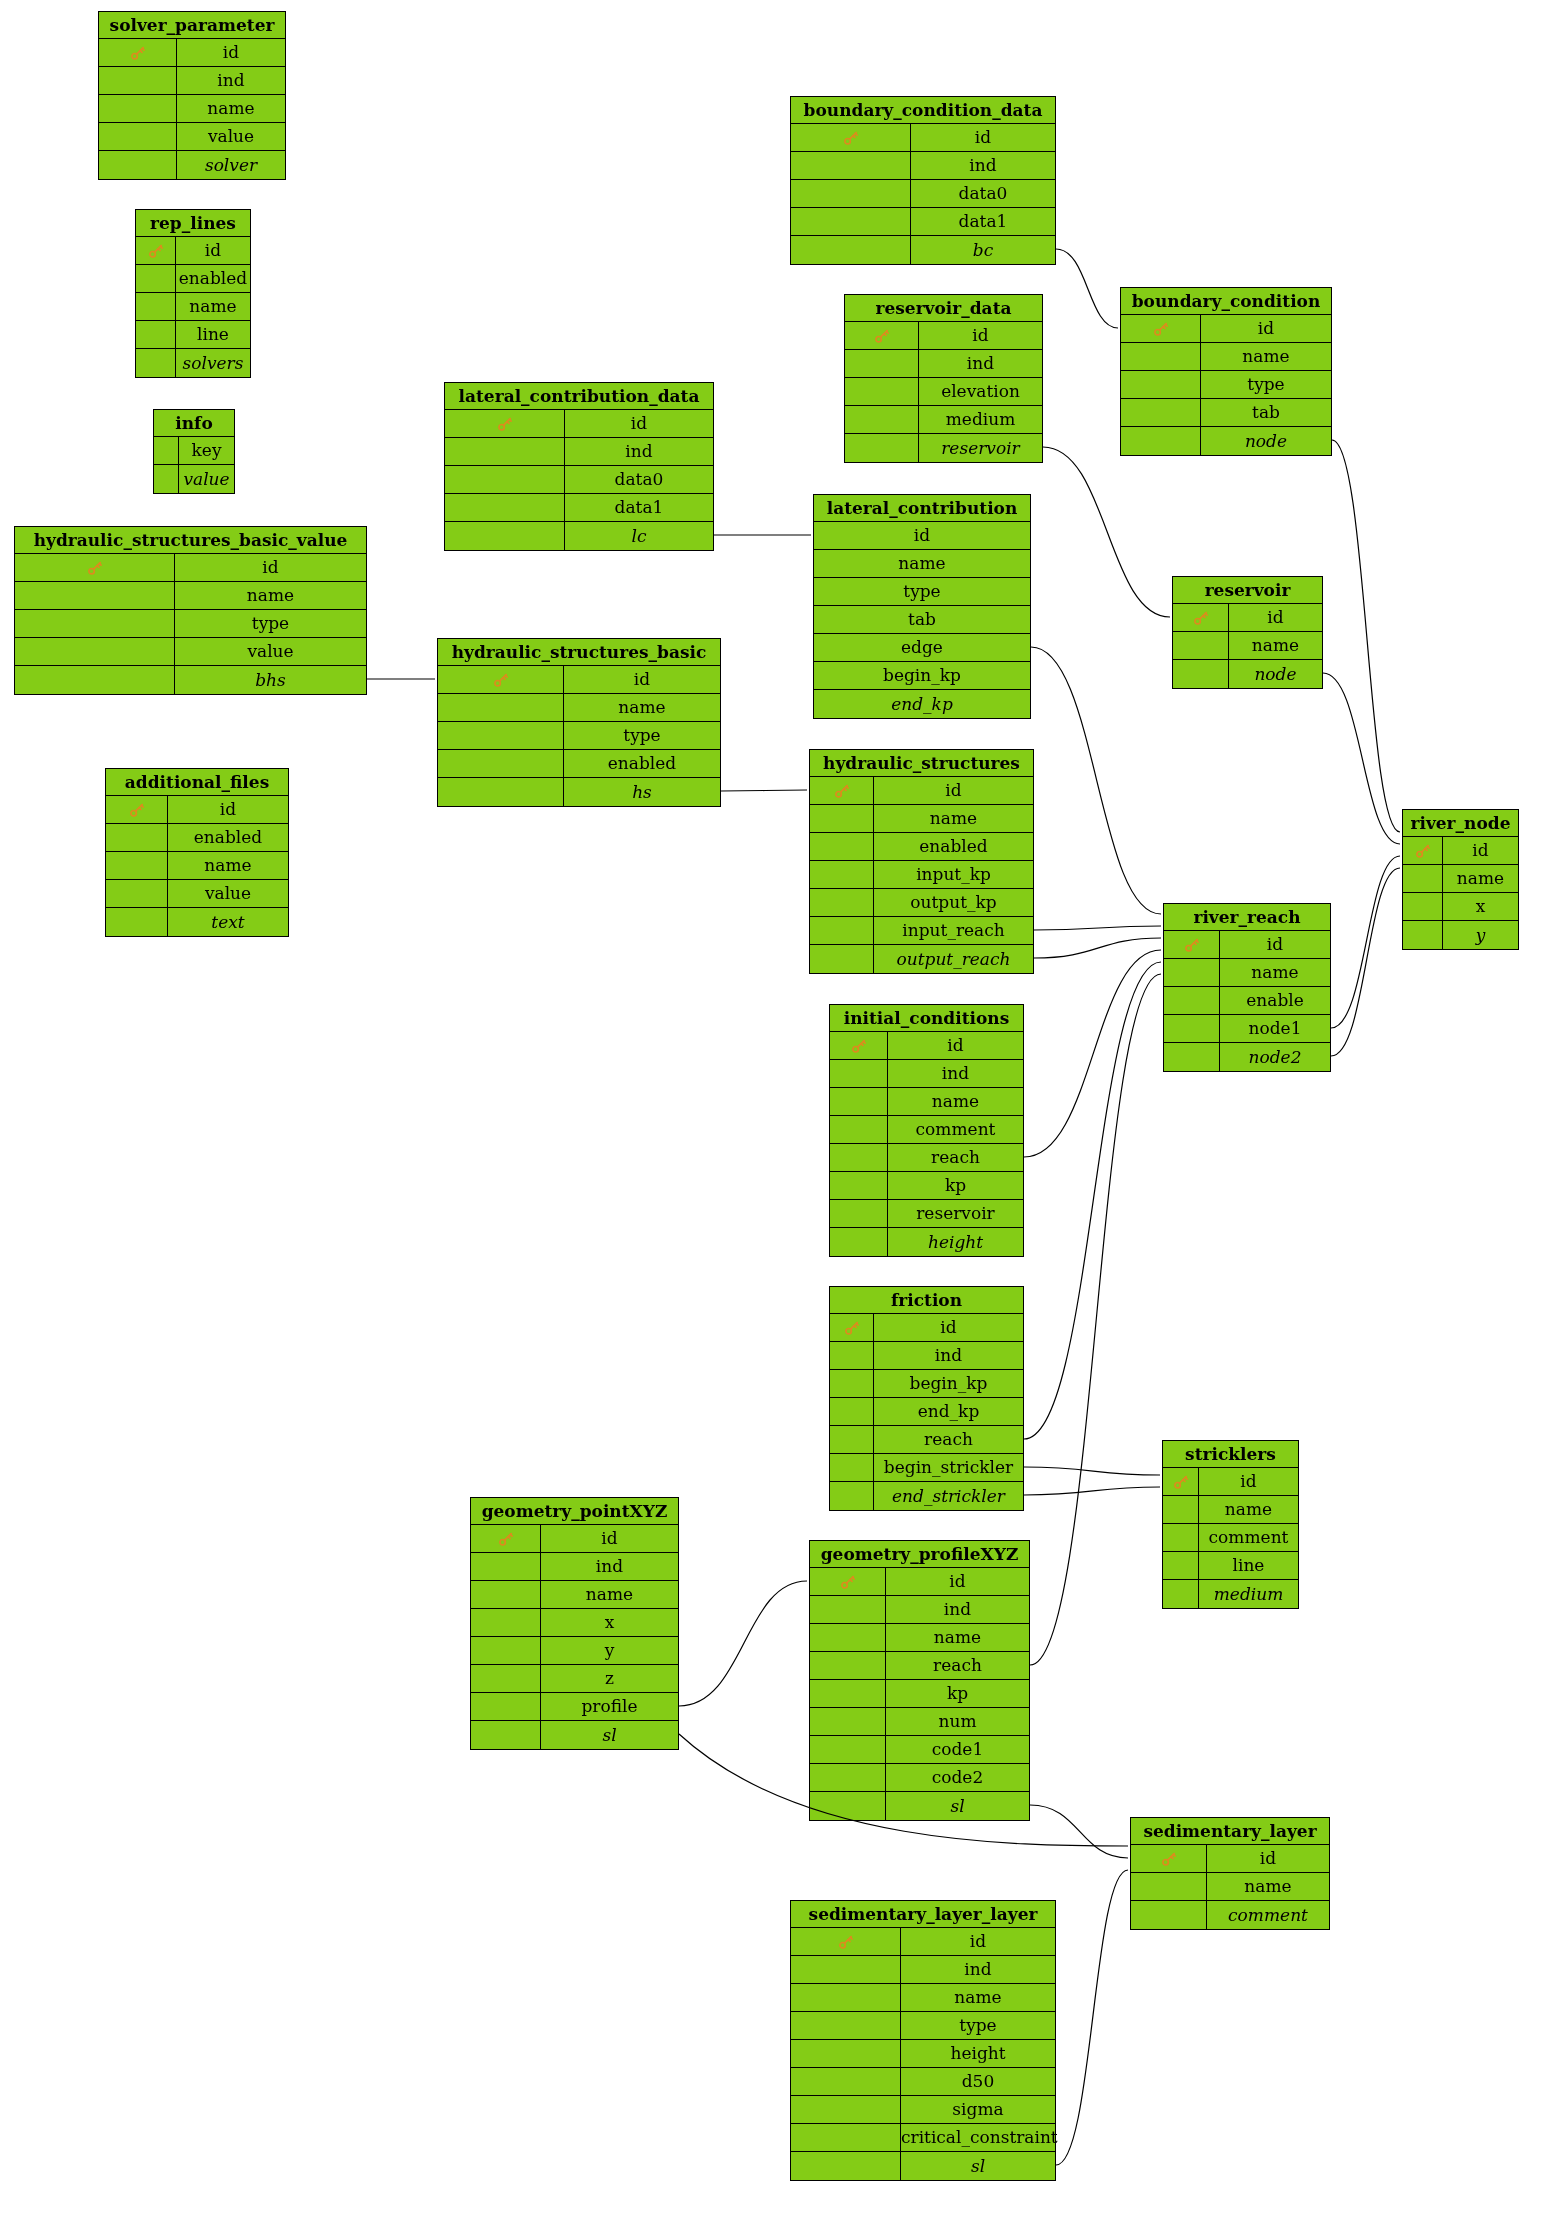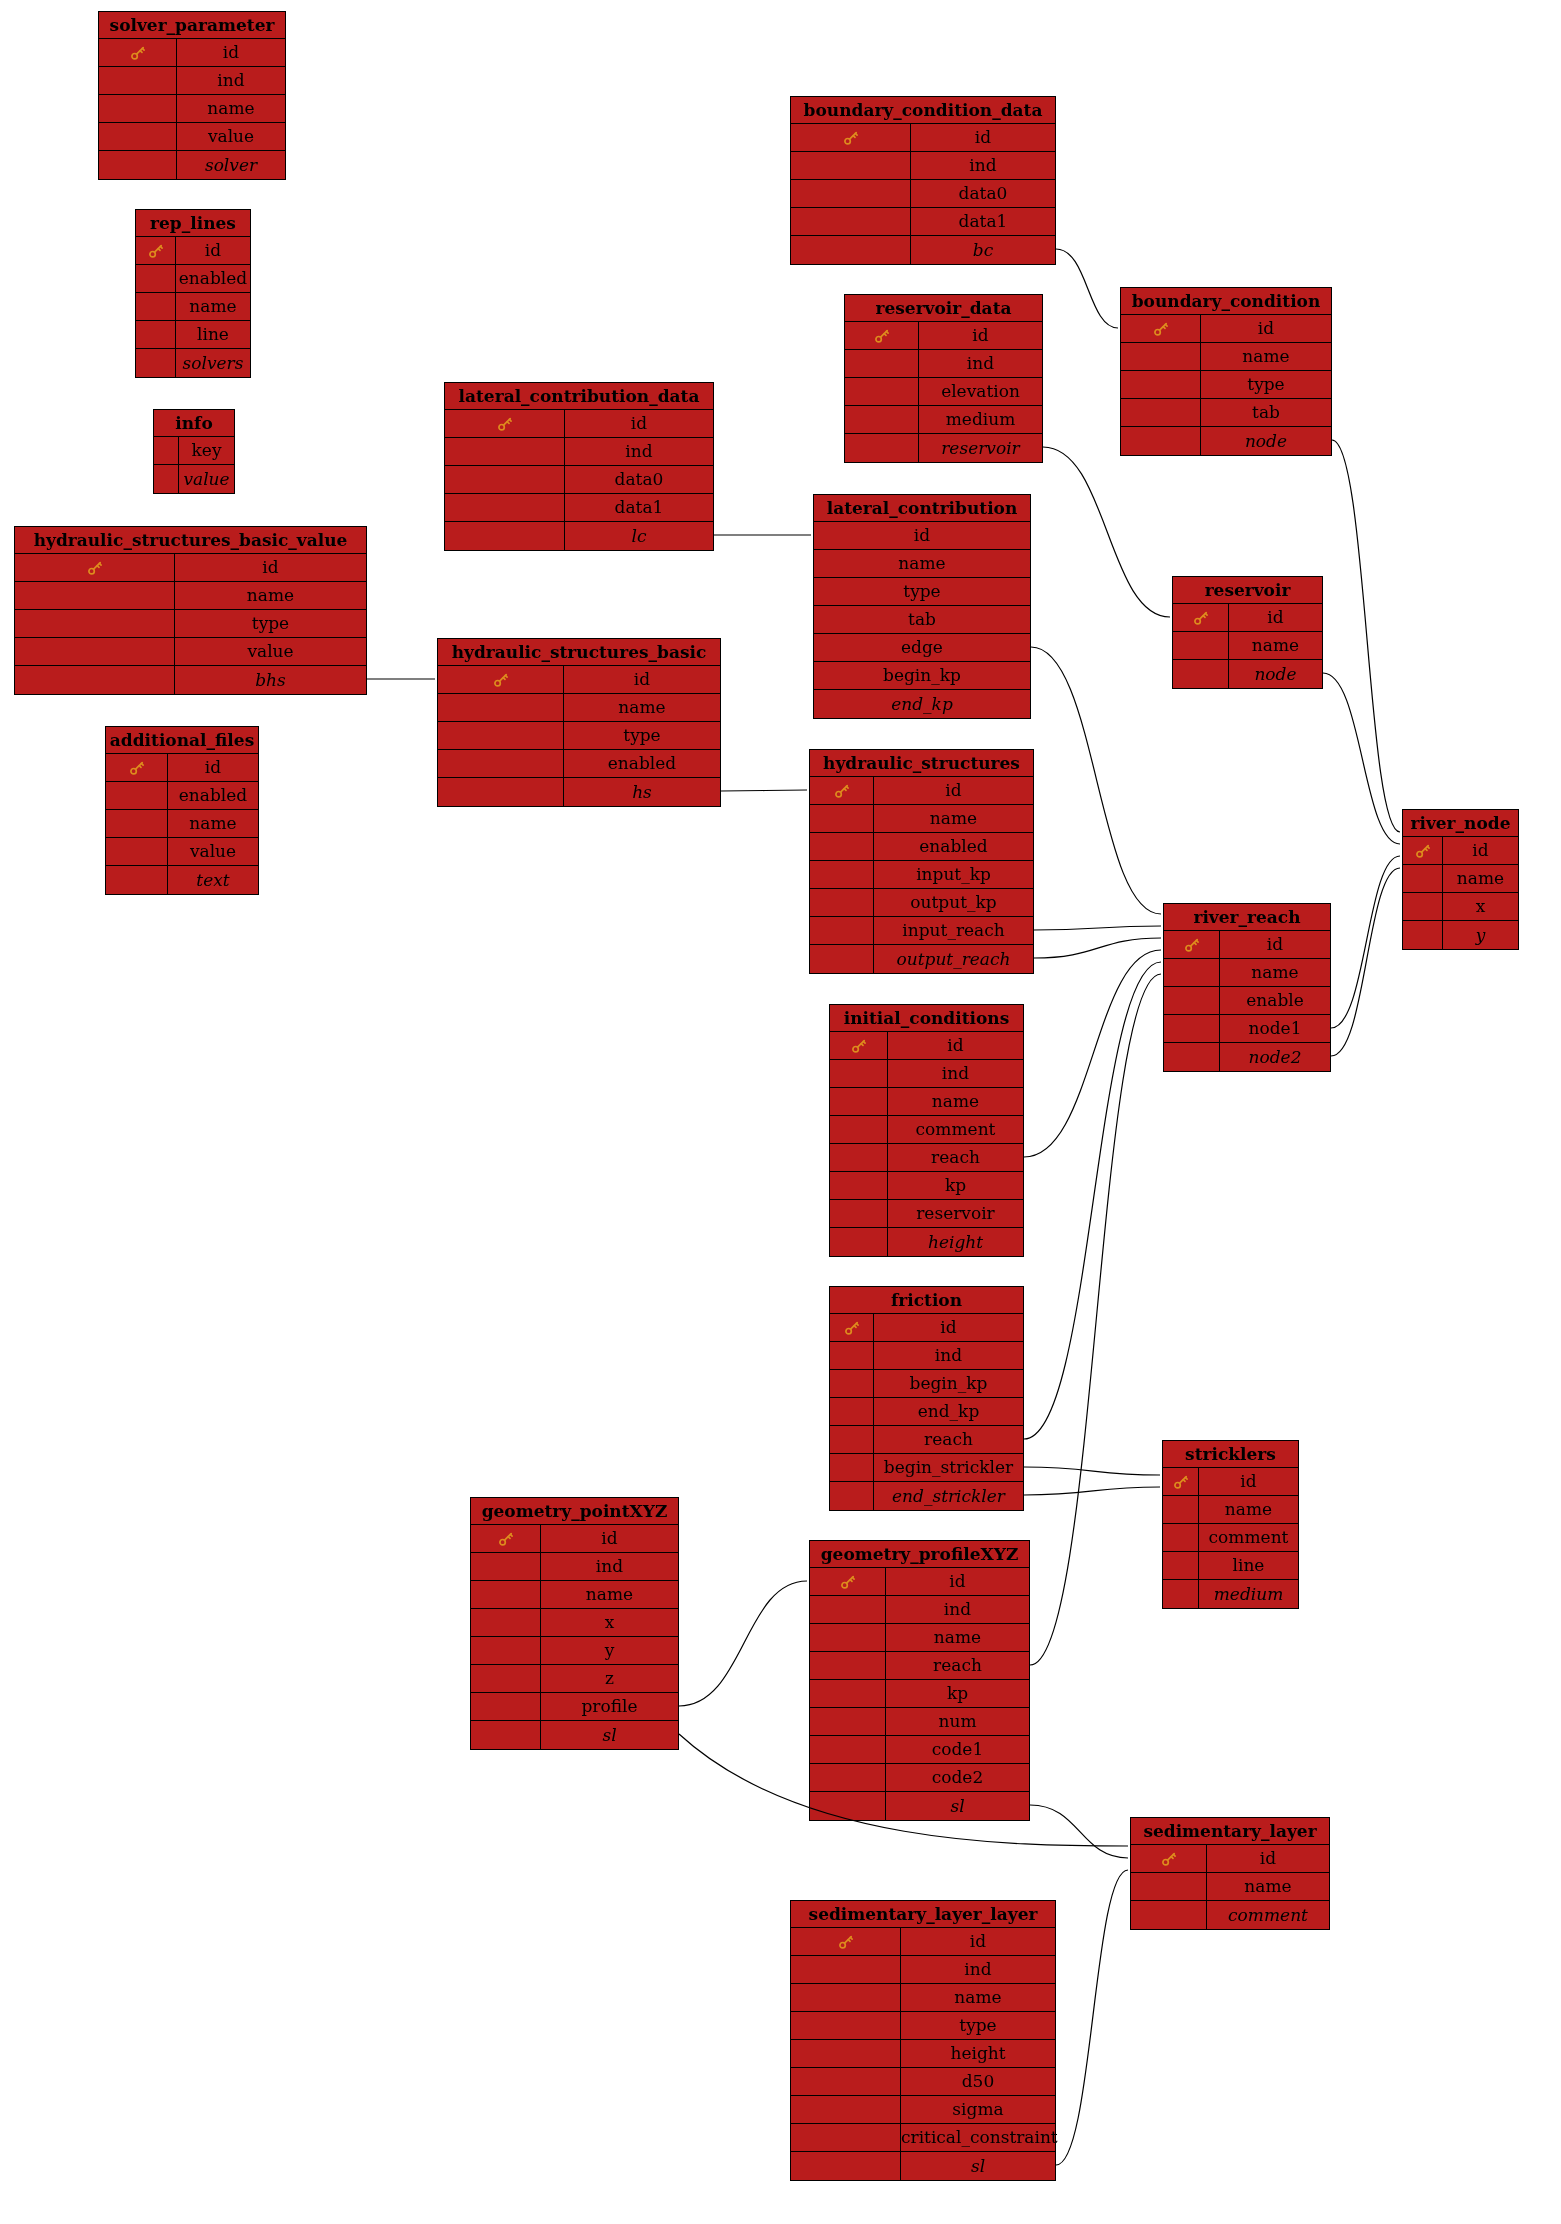--- a/index.html
+++ b/index.html
@@ -5,21 +5,21 @@
   html,body{margin:0;padding:0;background:#ffffff;}
   #stage{
     position:relative;
     width:1561px;height:2224px;
     background:#ffffff;
     font-family:"DejaVu Serif", serif;
     color:#000;
   }
   .db-table{
     position:absolute;
-    background:#b91c1c;
+    background:#84cc16;
     border:1px solid #000;
     box-sizing:border-box;
     font-size:17px;
     line-height:1;
   }
   .db-title{
     display:flex;align-items:center;justify-content:center;
     font-weight:bold;
     height:27px;
     border-bottom:1px solid #000;
@@ -156,21 +156,21 @@
       </div>
       <div class="db-row">
         <div class="keycell" style="width: 160px;"></div>
         <div class="namecell">value</div>
       </div>
       <div class="db-row">
         <div class="keycell" style="width: 160px;"></div>
         <div class="namecell">bhs</div>
       </div>
     </div>
-    <div class="db-table" style="left: 105px; top: 726px; width: 154px;">
+    <div class="db-table" style="left: 105px; top: 768px; width: 184px;">
       <div class="db-title">additional_files</div>
       <div class="db-row">
         <div class="keycell" style="width: 62px;">
           <svg width="16" height="16" viewBox="0 0 16 16">
             <g stroke="#DD8B1E" stroke-width="1.7" fill="none" stroke-linecap="round">
               <circle cx="4.6" cy="11.2" r="2.7"></circle>
               <path d="M6.6,9.2 L13.2,2.6"></path>
               <path d="M10.2,5.6 L12.0,7.4"></path>
               <path d="M12.4,3.4 L14.1,5.1"></path>
             </g>

